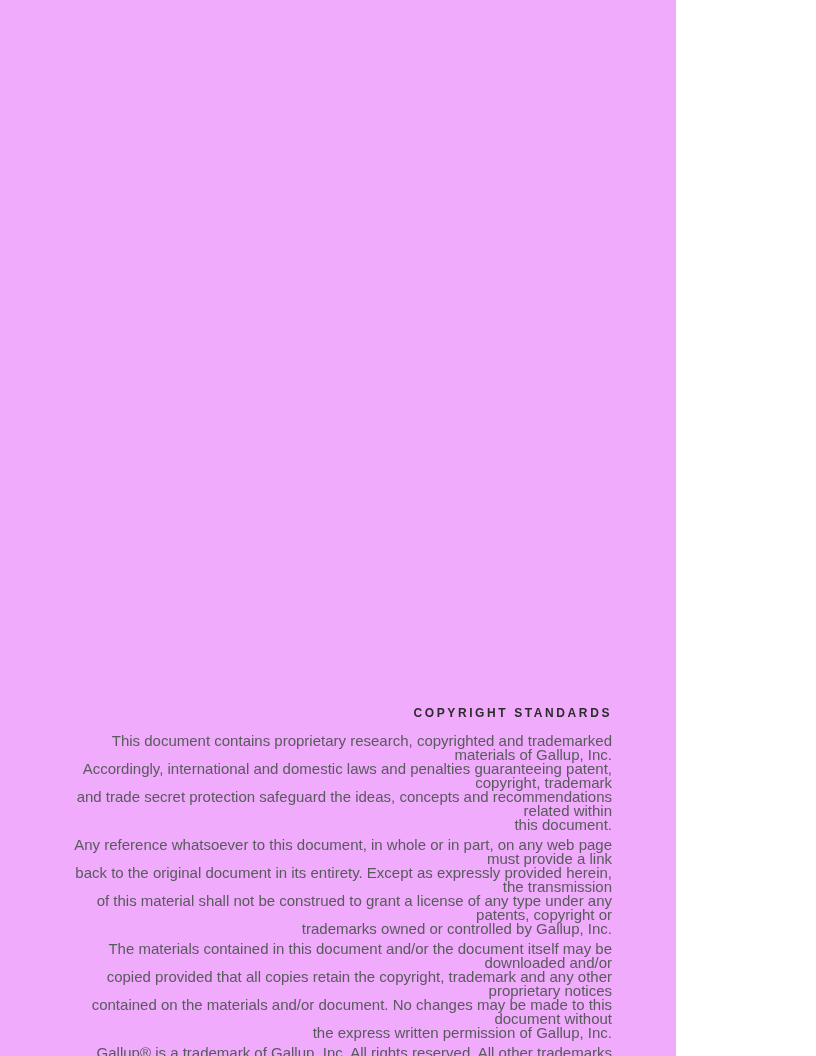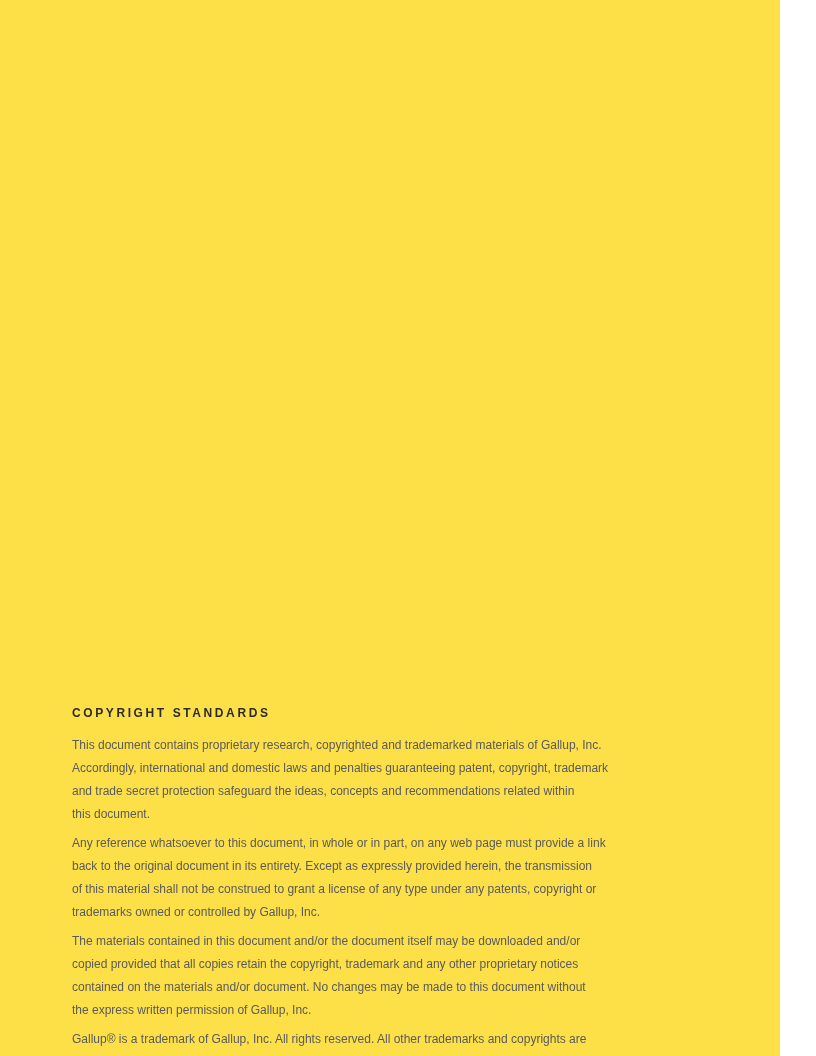--- a/index.html
+++ b/index.html
@@ -5,40 +5,41 @@
   * { margin: 0; padding: 0; box-sizing: border-box; }
   html, body {
     width: 816px;
     height: 1056px;
     background: #ffffff;
     font-family: "Liberation Sans", "DejaVu Sans", sans-serif;
     overflow: hidden;
   }
   .page {
     position: relative;
-    width: 780px;
+    width: 676px;
     height: 1056px;
-    background: #fde047;
+    background: #f0abfc;
+    text-align: right;
   }
   .copyright-block {
     position: absolute;
     left: 72px;
     top: 706px;
     width: 540px;
   }
   .section-heading {
     font-size: 12px;
     font-weight: 700;
     letter-spacing: 2.6px;
     color: #2b2b2b;
     margin-bottom: 14px;
   }
   .para {
-    font-size: 12px;
-    line-height: 23px;
+    font-size: 15px;
+    line-height: 14px;
     color: #595a5c;
     white-space: pre-line;
     margin-bottom: 6px;
   }
   .para:last-child { margin-bottom: 8px; }
 </style>
 </head>
 <body>
 
 <div class="page">

